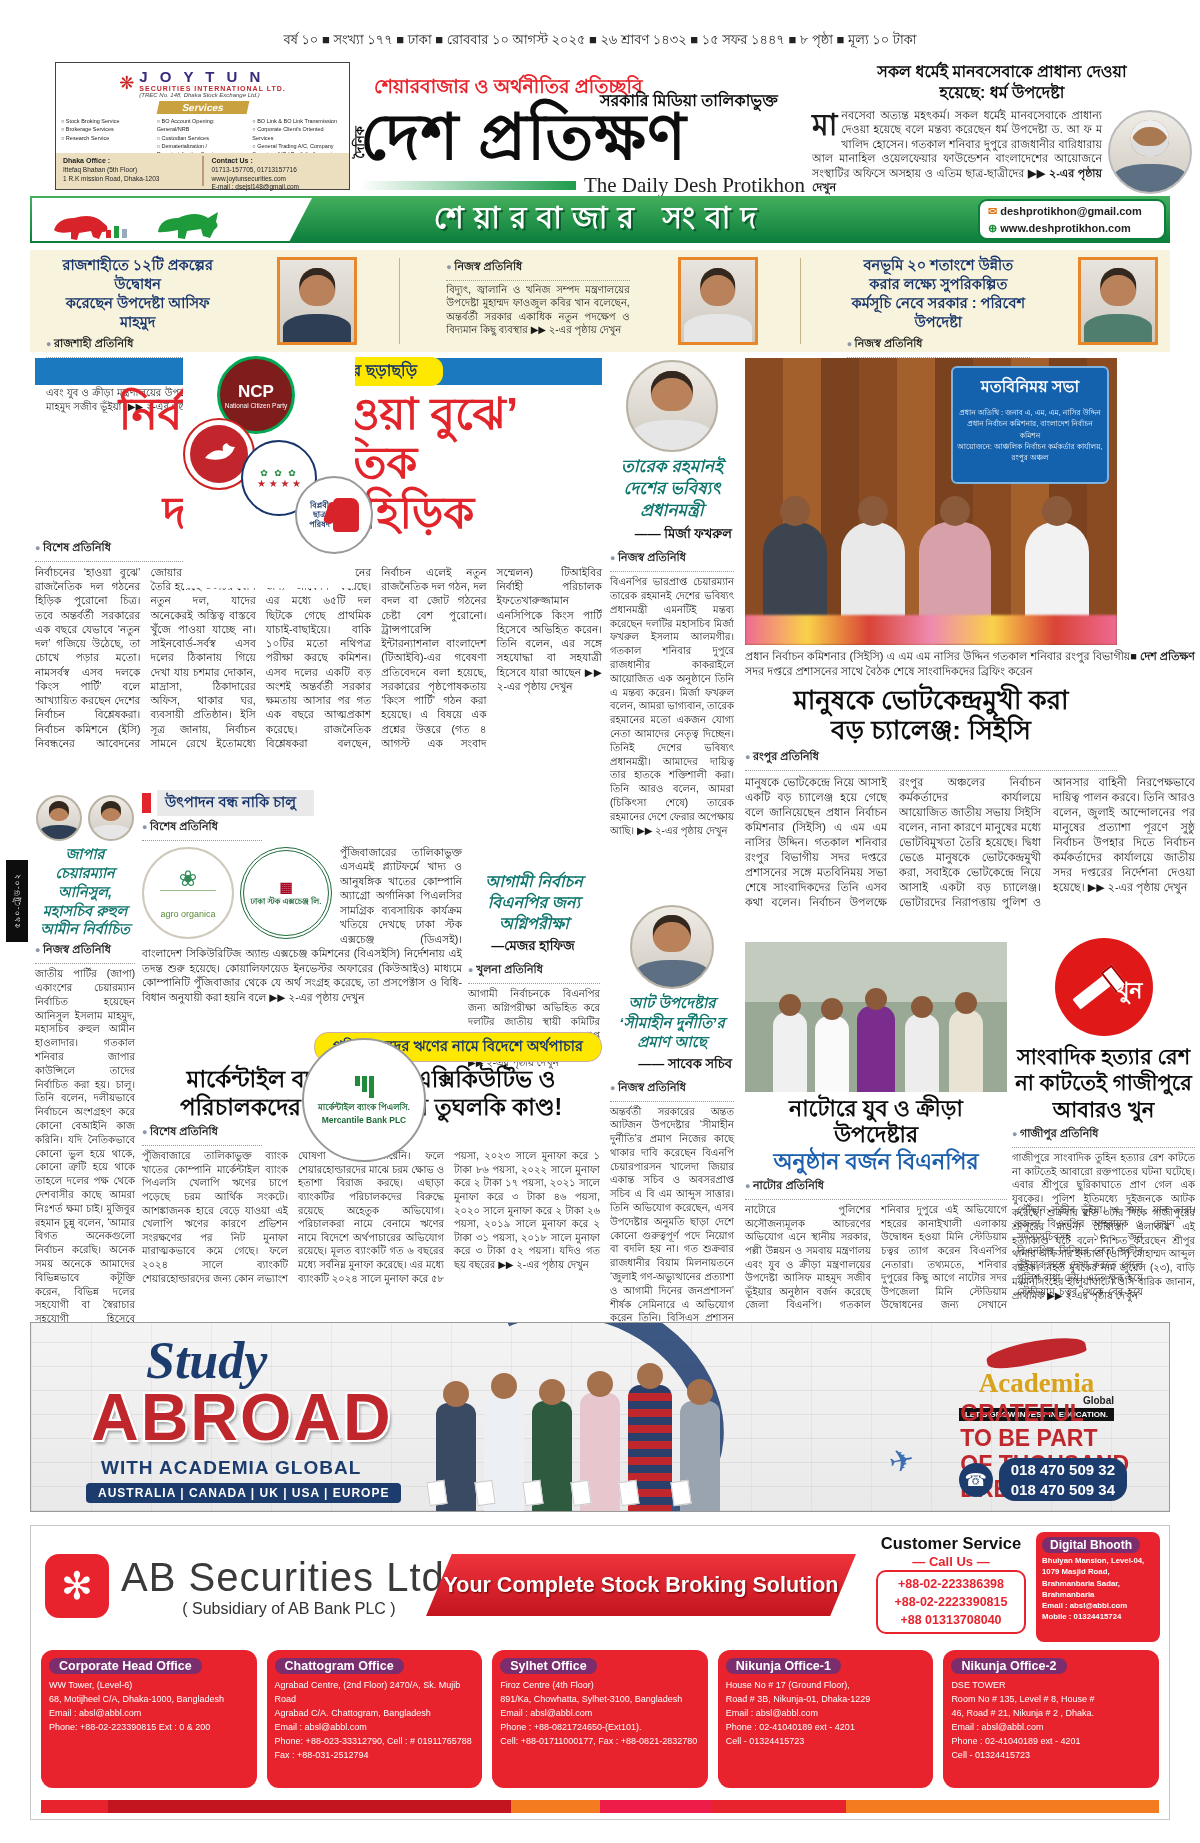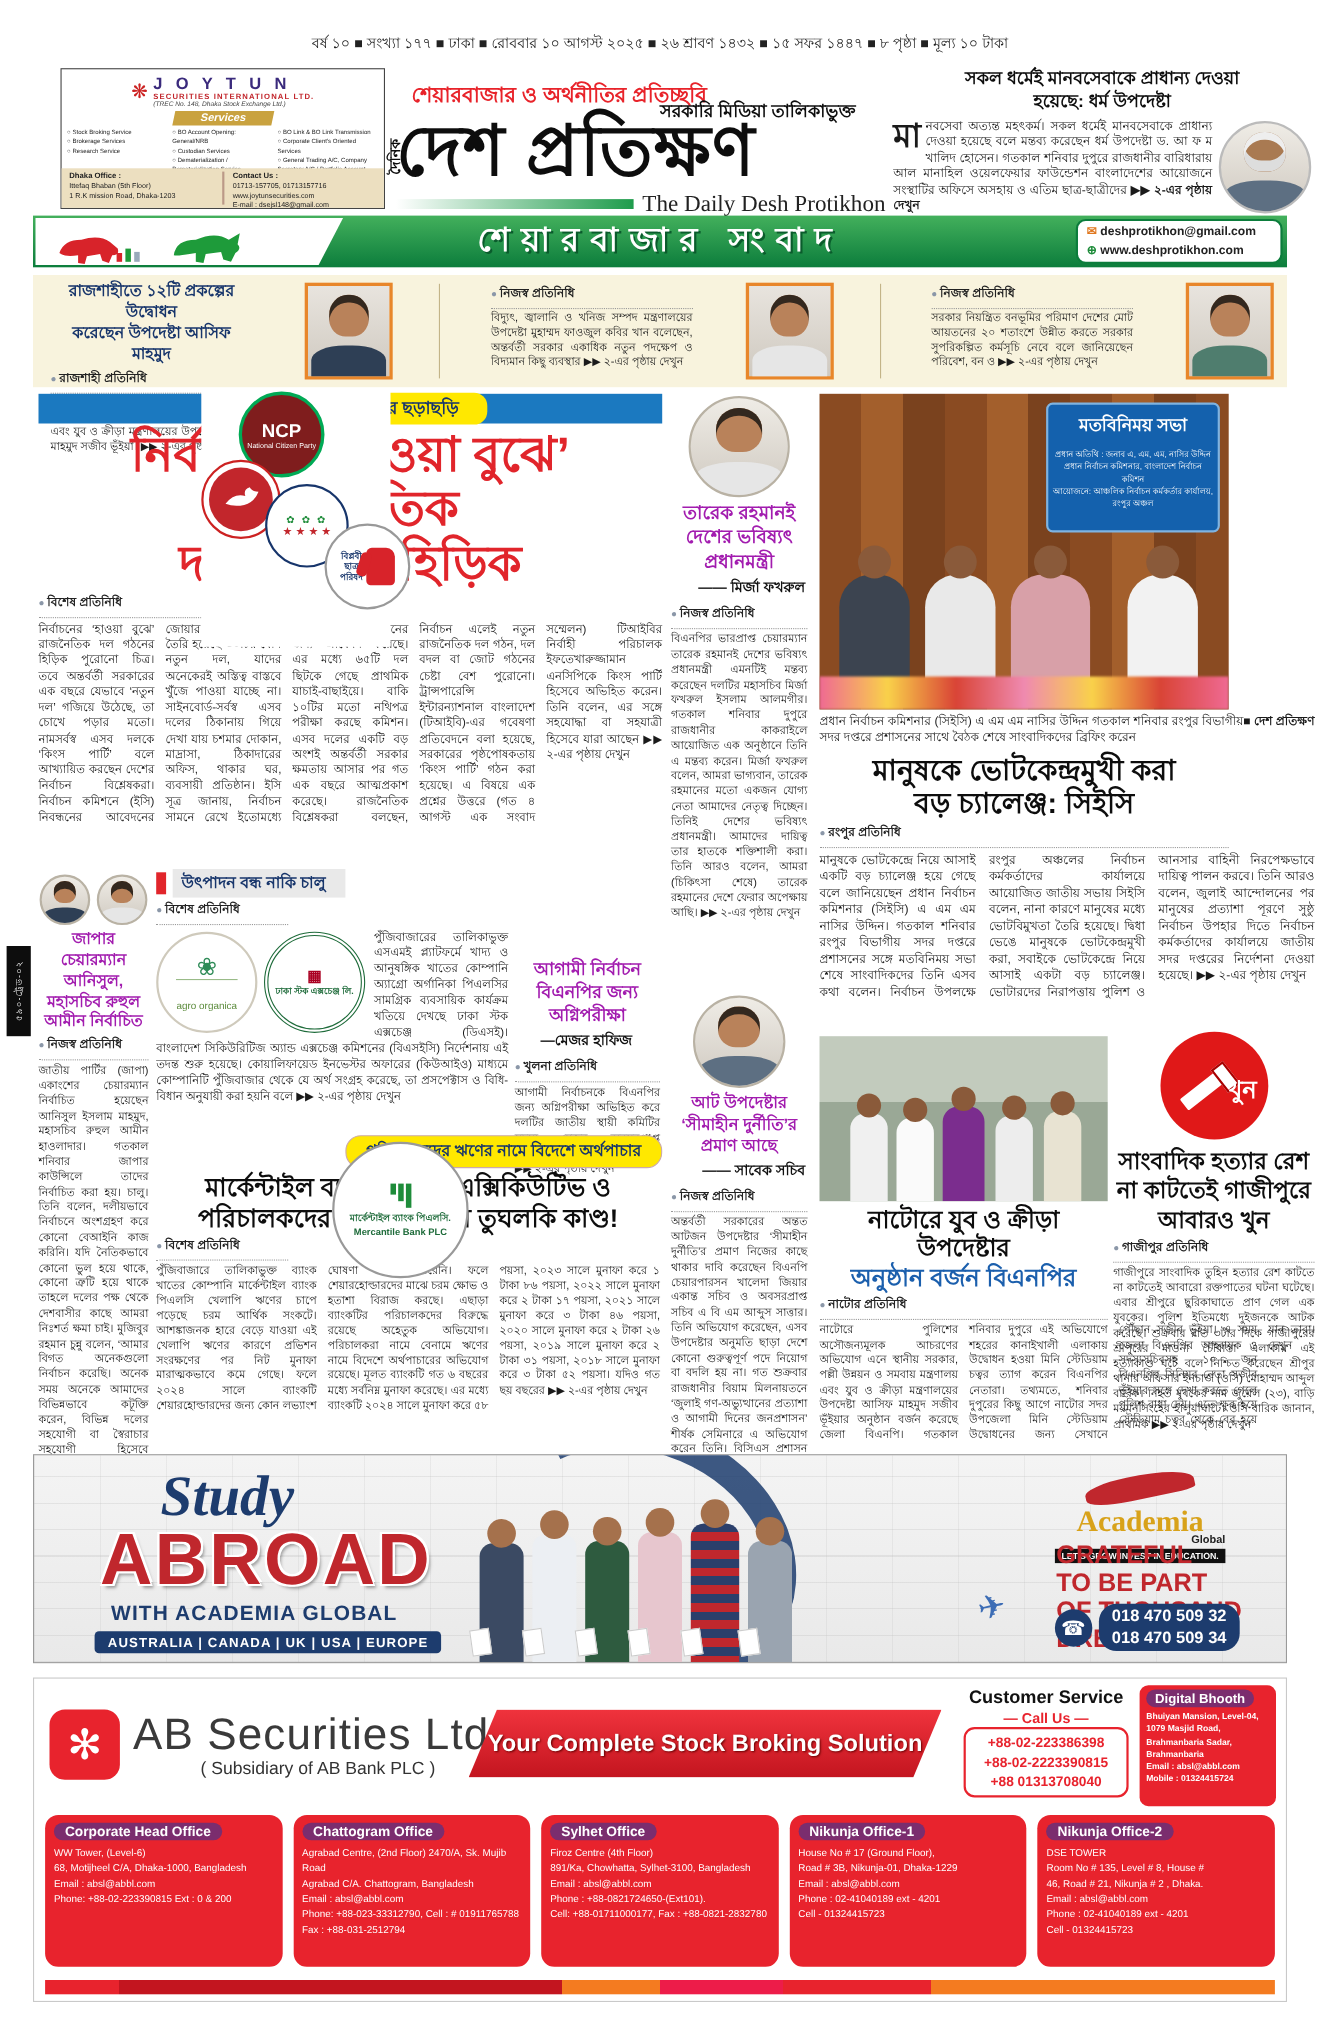--- a/index.html
+++ b/index.html
@@ -69,21 +69,21 @@
   .lg-ncp .b { font-weight:bold; font-size:17px; } .lg-ncp .s { font-size:6.5px; }
   .lg-dove { left:0; top:62px; width:72px; height:72px; background:#fff; border:2px solid #c22; }
   .lg-dove .inner { width:58px; height:58px; border-radius:50%; background:#c2262c; display:flex; align-items:center; justify-content:center; }
   .lg-emblem { left:58px; top:84px; width:76px; height:76px; background:#fff; border:2px solid #17356b; color:#c2262c; font-size:10px; }
   .lg-emblem .arc { color:#1e8c3a; font-size:9px; letter-spacing:2px; }
   .lg-fist { left:112px; top:120px; width:78px; height:78px; background:#fff; border:2px solid #999; flex-direction:row; gap:3px; }
   .lg-fist .lbl { font-size:8px; font-weight:bold; color:#17356b; white-space:pre-line; line-height:1.2; }
   .fist-glyph { width:26px; height:34px; background:#d8232a; border-radius:5px 8px 4px 4px; position:relative; }
   .fist-glyph::before { content:""; position:absolute; left:-7px; top:4px; width:10px; height:22px; background:#d8232a; border-radius:4px; transform:rotate(18deg); }
   
-  .colhead { font-weight:bold; color:#a21caf; line-height:1.3; text-align:center; }
+  .colhead { font-weight:bold; color:#0f766e; line-height:1.3; text-align:center;font-style:italic; }
   .attrib { font-weight:bold; font-size:13px; text-align:right; padding:2px 2px 2px 0; }
   .smallbody { font-size:10px; line-height:1.38; color:#1a1a1a; margin-top:3px; }
   .fakhrul { top:360px; left:610px; width:124px; }
   .circ { border-radius:50%; overflow:hidden; position:relative; background:linear-gradient(#efece6,#cfc9c0); border:2px solid #b9b2a4; margin:0 auto; }
   .japa { top:795px; left:35px; width:100px; }
   .japa-photos { display:flex; gap:4px; justify-content:center; }
   .spine { top:860px; left:6px; width:22px; height:82px; background:#0d0d0d; display:flex; align-items:center; justify-content:center; }
   .spine span { writing-mode:vertical-rl; transform:rotate(180deg); color:#fff; font-size:8px; letter-spacing:1px; }
   .agro { top:790px; left:142px; width:320px; }
   .tagrow { display:flex; align-items:center; gap:6px; }
@@ -263,20 +263,22 @@
     </div>
     <div class="ts-photo face navy"></div>
     <div class="ts-div"></div>
     <div class="tstory">
       <div class="byline">নিজস্ব প্রতিনিধি</div>
       <div class="ts-b just">বিদ্যুৎ, জ্বালানি ও খনিজ সম্পদ মন্ত্রণালয়ের উপদেষ্টা মুহাম্মদ ফাওজুল কবির খান বলেছেন, অন্তর্বর্তী সরকার একাধিক নতুন পদক্ষেপ ও বিদ্যমান কিছু ব্যবস্থার  ▶▶ ২-এর পৃষ্ঠায় দেখুন</div>
     </div>
     <div class="ts-photo face white"></div>
     <div class="ts-div"></div>
     <div class="tstory">
+      <div class="ts-h pre">বনভূমি ২০ শতাংশে উন্নীত করার লক্ষ্যে সুপরিকল্পিত
+কর্মসূচি নেবে সরকার : পরিবেশ উপদেষ্টা</div>
       <div class="byline">নিজস্ব প্রতিনিধি</div>
       <div class="ts-b just">সরকার নিয়ন্ত্রিত বনভূমির পরিমাণ দেশের মোট আয়তনের ২০ শতাংশে উন্নীত করতে সরকার সুপরিকল্পিত কর্মসূচি নেবে বলে জানিয়েছেন পরিবেশ, বন ও  ▶▶ ২-এর পৃষ্ঠায় দেখুন</div>
     </div>
     <div class="ts-photo face teal"></div>
   </div>
 
   <div class="abs mainstory">
     <div class="bluebar">
       <span class="kicker">এক বছরে কিংস পার্টির ছড়াছড়ি</span>
     </div>

